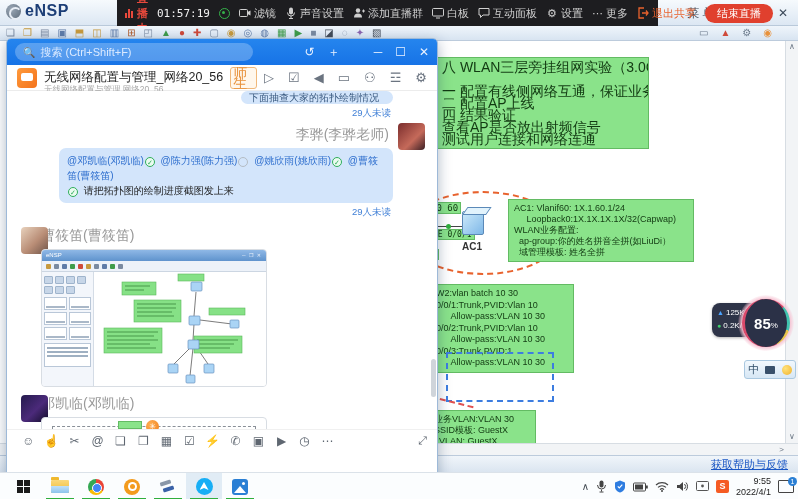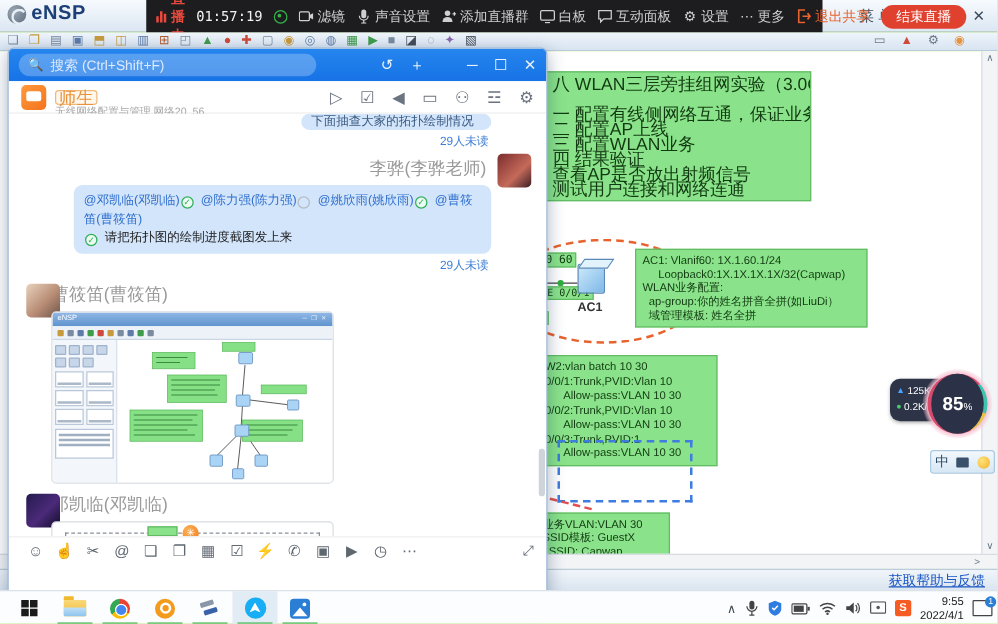--- a/index.html
+++ b/index.html
@@ -289,37 +289,37 @@
       </span>
     <span class="right-cluster">
         <span class="tbi" style="color: rgb(107, 122, 140);">▭</span>
         <span class="tbi" style="color: rgb(207, 74, 58);">▲</span>
         <span class="tbi" style="color: rgb(107, 122, 140);">⚙</span>
         <span class="tbi" style="color: rgb(232, 146, 60);">◉</span>
       </span>
   </div>
 
   <div class="canvas">
-    <div class="note note-task"><div>八 WLAN三层旁挂组网实验（3.0CLI）</div><div>&nbsp;</div><div>一 配置有线侧网络互通，保证业务能够二层透传</div><div>二 配置AP上线</div><div>三 配置WLAN业务</div><div>四 结果验证</div><div>查看AP是否放出射频信号</div><div>测试用户连接和网络连通</div></div>
+    <div class="note note-task"><div>八 WLAN三层旁挂组网实验（3.0CLI）</div><div>&nbsp;</div><div>一 配置有线侧网络互通，保证业务能够二层透传</div><div>二 配置AP上线</div><div>四 结果验证</div><div>查看AP是否放出射频信号</div><div>测试用户连接和网络连通</div></div>
 
     <div class="ellipse"></div>
     <div class="linkline"></div>
     <div class="linkdot"></div>
     <div class="mini-note" style="left:428px;top:161px;font-size:9px;">20 60</div>
     <div class="mini-note" style="left:430px;top:188px;font-size:8px;">GE 0/0/1</div>
     <div class="mini-note" style="left:428px;top:208px;font-size:8px;">0</div>
     <div class="ac-device"></div>
     <div class="ac-label">AC1</div>
     <div class="note note-ac1"><div>AC1: Vlanif60: 1X.1.60.1/24</div><div>     Loopback0:1X.1X.1X.1X/32(Capwap)</div><div>WLAN业务配置:</div><div>  ap-group:你的姓名拼音全拼(如LiuDi）</div><div>  域管理模板: 姓名全拼</div></div>
 
     <div class="note note-sw2"><div>W2:vlan batch 10 30</div><div>0/0/1:Trunk,PVID:Vlan 10</div><div>      Allow-pass:VLAN 10 30</div><div>0/0/2:Trunk,PVID:Vlan 10</div><div>      Allow-pass:VLAN 10 30</div><div>0/0/3:Trunk,PVID:1</div><div>      Allow-pass:VLAN 10 30</div></div>
 
     <div class="dashed-rect"></div>
     <div class="red-dash"></div>
-    <div class="note note-wlan"><div>业务VLAN:VLAN 30</div><div>SSID模板: GuestX</div><div>  SSID: Capwap</div></div>
+    <div class="note note-wlan"><div>业务VLAN:VLAN 30</div><div>SSID模板: GuestX</div><div>  VLAN: GuestX</div></div>
 
     <div class="vscroll">
       <div class="arr">∧</div>
       <div class="arr bottom">∨</div>
     </div>
     <div class="hscroll">
       <div class="arr">&gt;</div>
     </div>
   </div>
 
@@ -338,20 +338,21 @@
         <span class="glyph">＋</span>
         <span class="gap"></span>
         <span class="glyph">─</span>
         <span class="glyph">☐</span>
         <span class="glyph">✕</span>
       </div>
     </div>
 
     <div class="group-bar">
       <span class="gavatar"></span>
+      <span class="gtitle">无线网络配置与管理_网络20_56</span>
       <span class="gbadge">师生</span>
       <span class="gsub">无线网络配置与管理 网络20_56</span>
       <span class="gicons">
         <span>▷</span>
         <span>☑</span>
         <span>◀</span>
         <span>▭</span>
         <span>⚇</span>
         <span>☲</span>
         <span>⚙</span>

